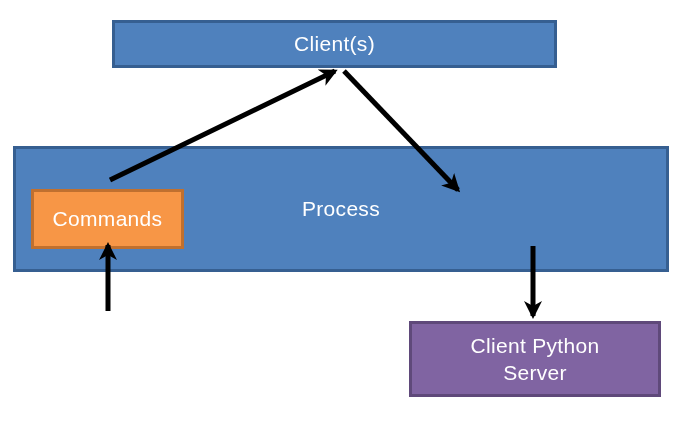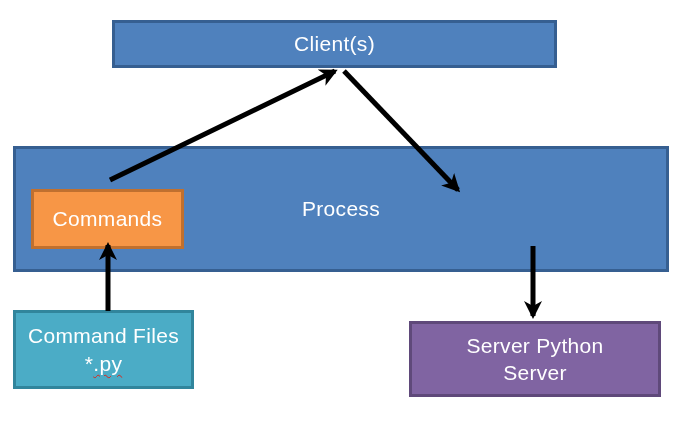--- a/index.html
+++ b/index.html
@@ -82,27 +82,23 @@
 
   <div class="node node-server">
     <span>Process</span>
 
     <div class="node node-commands">
       <span>Commands</span>
     </div>
 
   </div>
 
-  <div class="node node-command-files two-line">
-    <span>Command Files</span>
-    <span><span>*</span><span class="squiggle">.py</span></span>
-  </div>
 
   <div class="node node-spawned two-line">
-    <span>Server Python</span>
+    <span>Client Python</span>
     <span>Server</span>
   </div>
 
   <svg id="connectors" width="685" height="421" viewBox="0 0 685 421">
     <defs>
       <marker id="arrowhead" markerUnits="userSpaceOnUse" markerWidth="22" markerHeight="20" refX="15" refY="9" orient="auto">
         <path d="M0,0 L18,9 L0,18 L5,9 Z" fill="#000000"></path>
       </marker>
     </defs>
   <line x1="110" y1="180" x2="335" y2="71" stroke="#000000" stroke-width="5" marker-end="url(#arrowhead)"></line>

